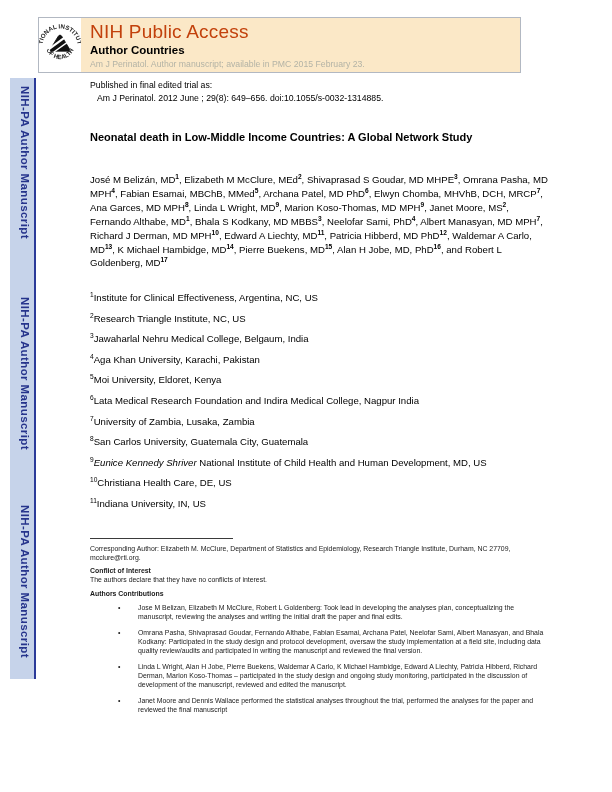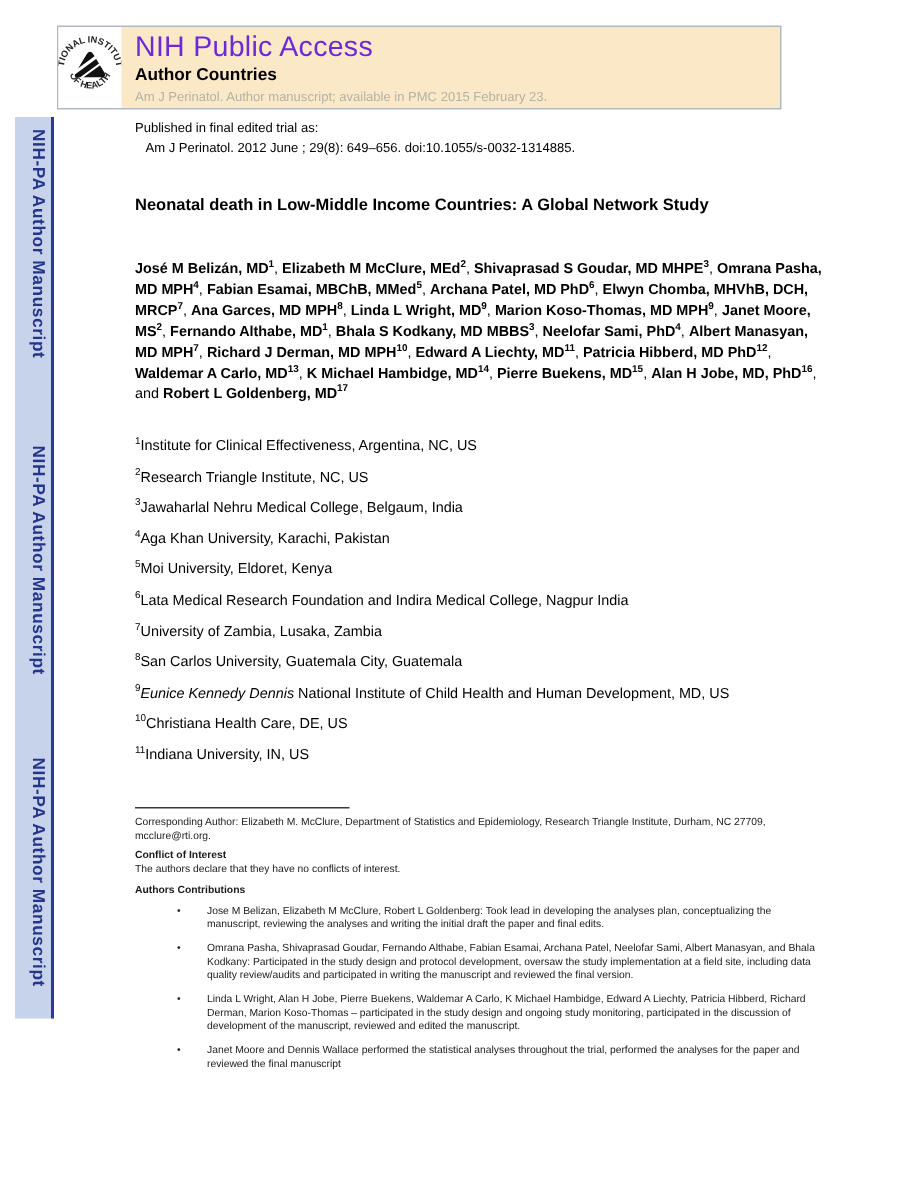--- a/index.html
+++ b/index.html
@@ -27,37 +27,37 @@
   .side-label.l2 { top:219px; }
   .side-label.l3 { top:427px; }
 
   
   .header-box {
     position:absolute; left:38px; top:17px; width:483px; height:56px;
     border:1px solid #b2b8c2; display:flex; background:#fff;
   }
   .logo-box { width:42px; background:#fff; display:flex; align-items:center; justify-content:center; }
   .banner { flex:1; background:#fbe8c7; padding:3px 9px 0 9px; }
-  .banner-title { font-size:19px; font-weight:normal; color:#6d28d9; line-height:22px; letter-spacing:0.2px; }
+  .banner-title { font-size:19px; font-weight:normal; color:#c2410c; line-height:22px; letter-spacing:0.2px; }
   .banner-subtitle { font-size:11.5px; font-weight:bold; color:#000; line-height:13px; margin-top:1px; }
   .banner-citation { font-size:8.7px; color:#b3b3a6; line-height:11px; margin-top:2px; }
 
   .published-block { position:absolute; left:90px; top:79px; font-size:8.7px; line-height:12.5px; color:#000; }
   .published-citation { padding-left:7px; }
 
   .article-title {
     position:absolute; left:90px; top:126px; width:465px;
     font-size:11px; font-weight:bold; line-height:22.5px; color:#000;
   }
 
   .authors {
     position:absolute; left:90px; top:173px; width:462px;
     font-size:9.6px; line-height:13.9px; color:#000;
   }
-  .authors .au { font-weight:bold;margin-top:12px; }
+  .authors .au { font-weight:normal;margin-top:12px; }
   .authors sup { font-size:6.6px; font-weight:bold; line-height:0; }
 
   .affiliations { position:absolute; left:90px; top:292px; width:472px; }
   .affil { font-size:9.6px; line-height:12px; margin-bottom:8.6px; color:#000; }
   .affil sup { font-size:6.6px; line-height:0; }
   .affil i { font-style:italic; }
 
   .fn-divider {
     position:absolute; left:90px; top:538px; width:143px; height:0;
     border-top:1px solid #3a3a3a;
@@ -117,21 +117,21 @@
 
 <div class="affiliations">
     <div class="affil"><sup>1</sup>Institute for Clinical Effectiveness, Argentina, NC, US</div>
     <div class="affil"><sup>2</sup>Research Triangle Institute, NC, US</div>
     <div class="affil"><sup>3</sup>Jawaharlal Nehru Medical College, Belgaum, India</div>
     <div class="affil"><sup>4</sup>Aga Khan University, Karachi, Pakistan</div>
     <div class="affil"><sup>5</sup>Moi University, Eldoret, Kenya</div>
     <div class="affil"><sup>6</sup>Lata Medical Research Foundation and Indira Medical College, Nagpur India</div>
     <div class="affil"><sup>7</sup>University of Zambia, Lusaka, Zambia</div>
     <div class="affil"><sup>8</sup>San Carlos University, Guatemala City, Guatemala</div>
-    <div class="affil"><sup>9</sup><i>Eunice Kennedy Dennis</i> National Institute of Child Health and Human Development, MD, US</div>
+    <div class="affil"><sup>9</sup><i>Eunice Kennedy Shriver</i> National Institute of Child Health and Human Development, MD, US</div>
     <div class="affil"><sup>10</sup>Christiana Health Care, DE, US</div>
     <div class="affil"><sup>11</sup>Indiana University, IN, US</div>
   </div>
 
 <div class="fn-divider"></div>
 <div class="footnotes">
   <div>Corresponding Author: Elizabeth M. McClure, Department of Statistics and Epidemiology, Research Triangle Institute, Durham, NC 27709, mcclure@rti.org.</div>
   <div class="fn-heading">Conflict of Interest</div>
   <div>The authors declare that they have no conflicts of interest.</div>
   <div class="fn-heading spaced">Authors Contributions</div>

